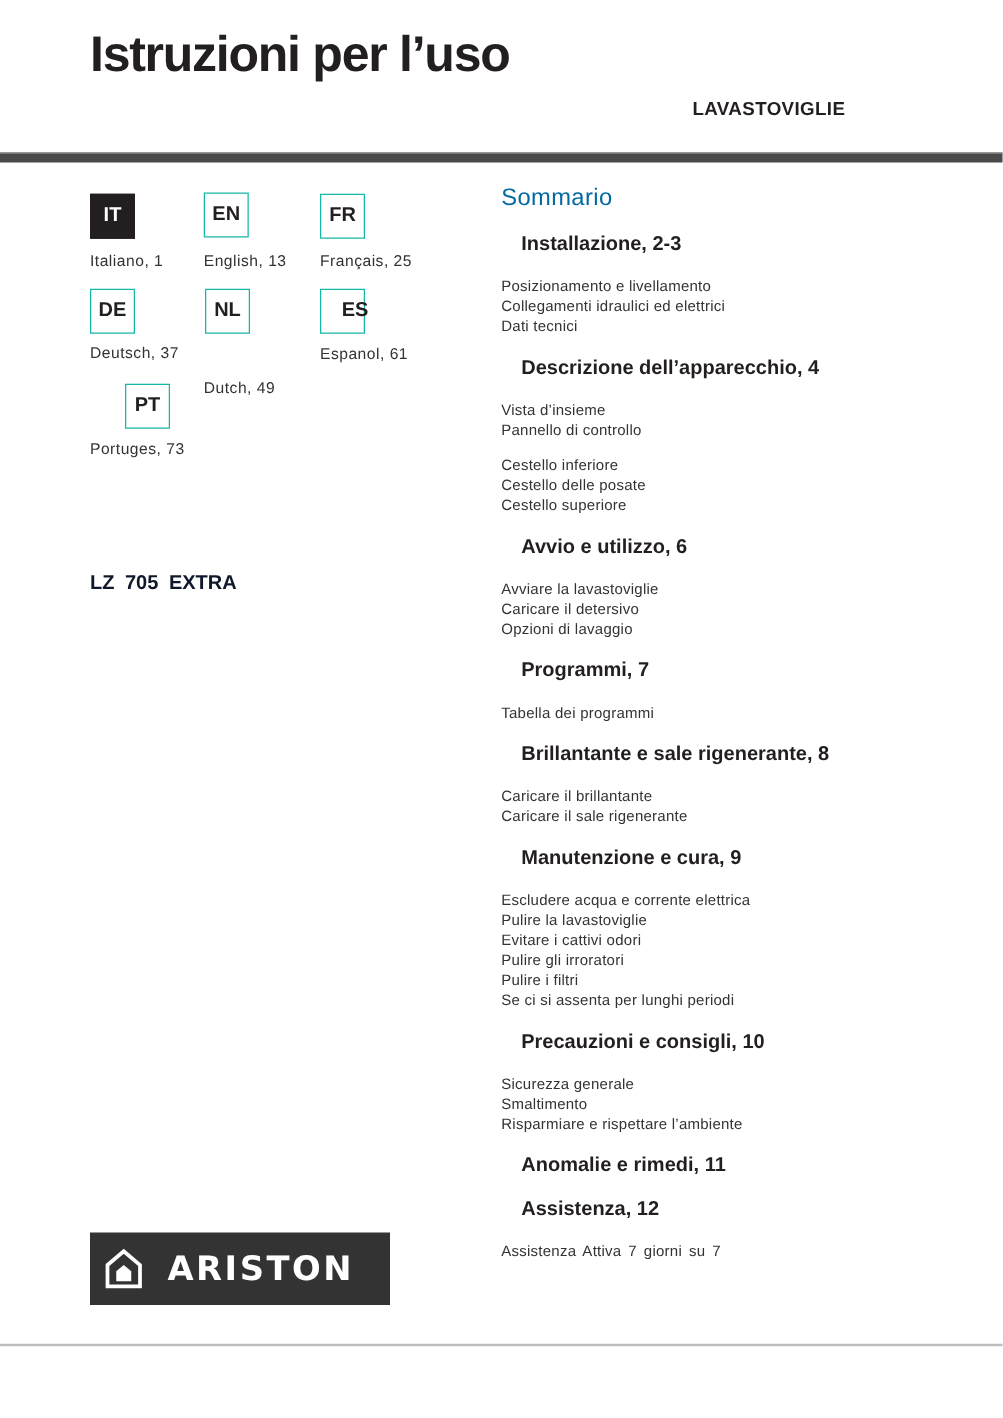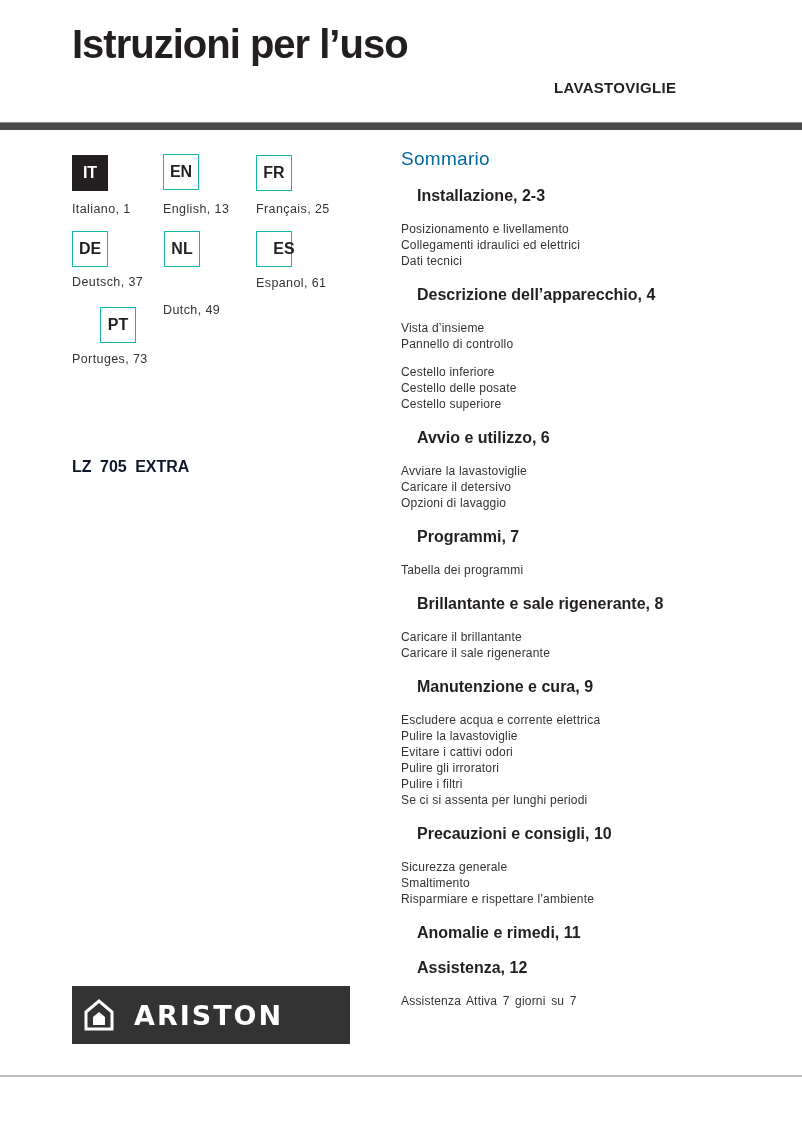--- a/index.html
+++ b/index.html
@@ -14,21 +14,21 @@
   .lang-label { position: absolute; font-size: 12.5px; color: #333; letter-spacing: 0.4px; white-space: nowrap; }
 
   .model { position: absolute; left: 72px; top: 458px; font-size: 16px; font-weight: bold; word-spacing: 4px; color: #0f172a; }
 
   .toc { position: absolute; left: 401px; top: 148px; width: 380px; }
   .toc-head { font-size: 19px; color: #0369a1; letter-spacing: 0.3px; margin-bottom: 12px; }
   .toc-section { margin-bottom: 12px; }
   .toc-section h3 { margin: 16px; font-size: 16px; font-weight: bold; line-height: 19px; color: #231f20; }
   .toc-section .item { font-size: 12px; line-height: 16px; color: #333; letter-spacing: 0.2px; }
 
-  .logo { position: absolute; left: 72px; top: 986px; width: 278px; height: 58px; background: #333333; display: flex; align-items: center; }
+  .logo { position: absolute; left: 72px; top: 986px; width: 240px; height: 58px; background: #333333; display: flex; align-items: center; }
   .logo-icon { margin-left: 10px; width: 34px; height: 34px; }
   .logo-text { margin-left: 18px; color: #ffffff; font-size: 27px; font-weight: bold; letter-spacing: 2px; font-family: "DejaVu Sans", sans-serif; }
 </style>
 </head>
 <body>
 
 <h1 class="title">Istruzioni per l’uso</h1>
 <div class="subtitle">LAVASTOVIGLIE</div>
 <div class="top-bar"></div>
 

